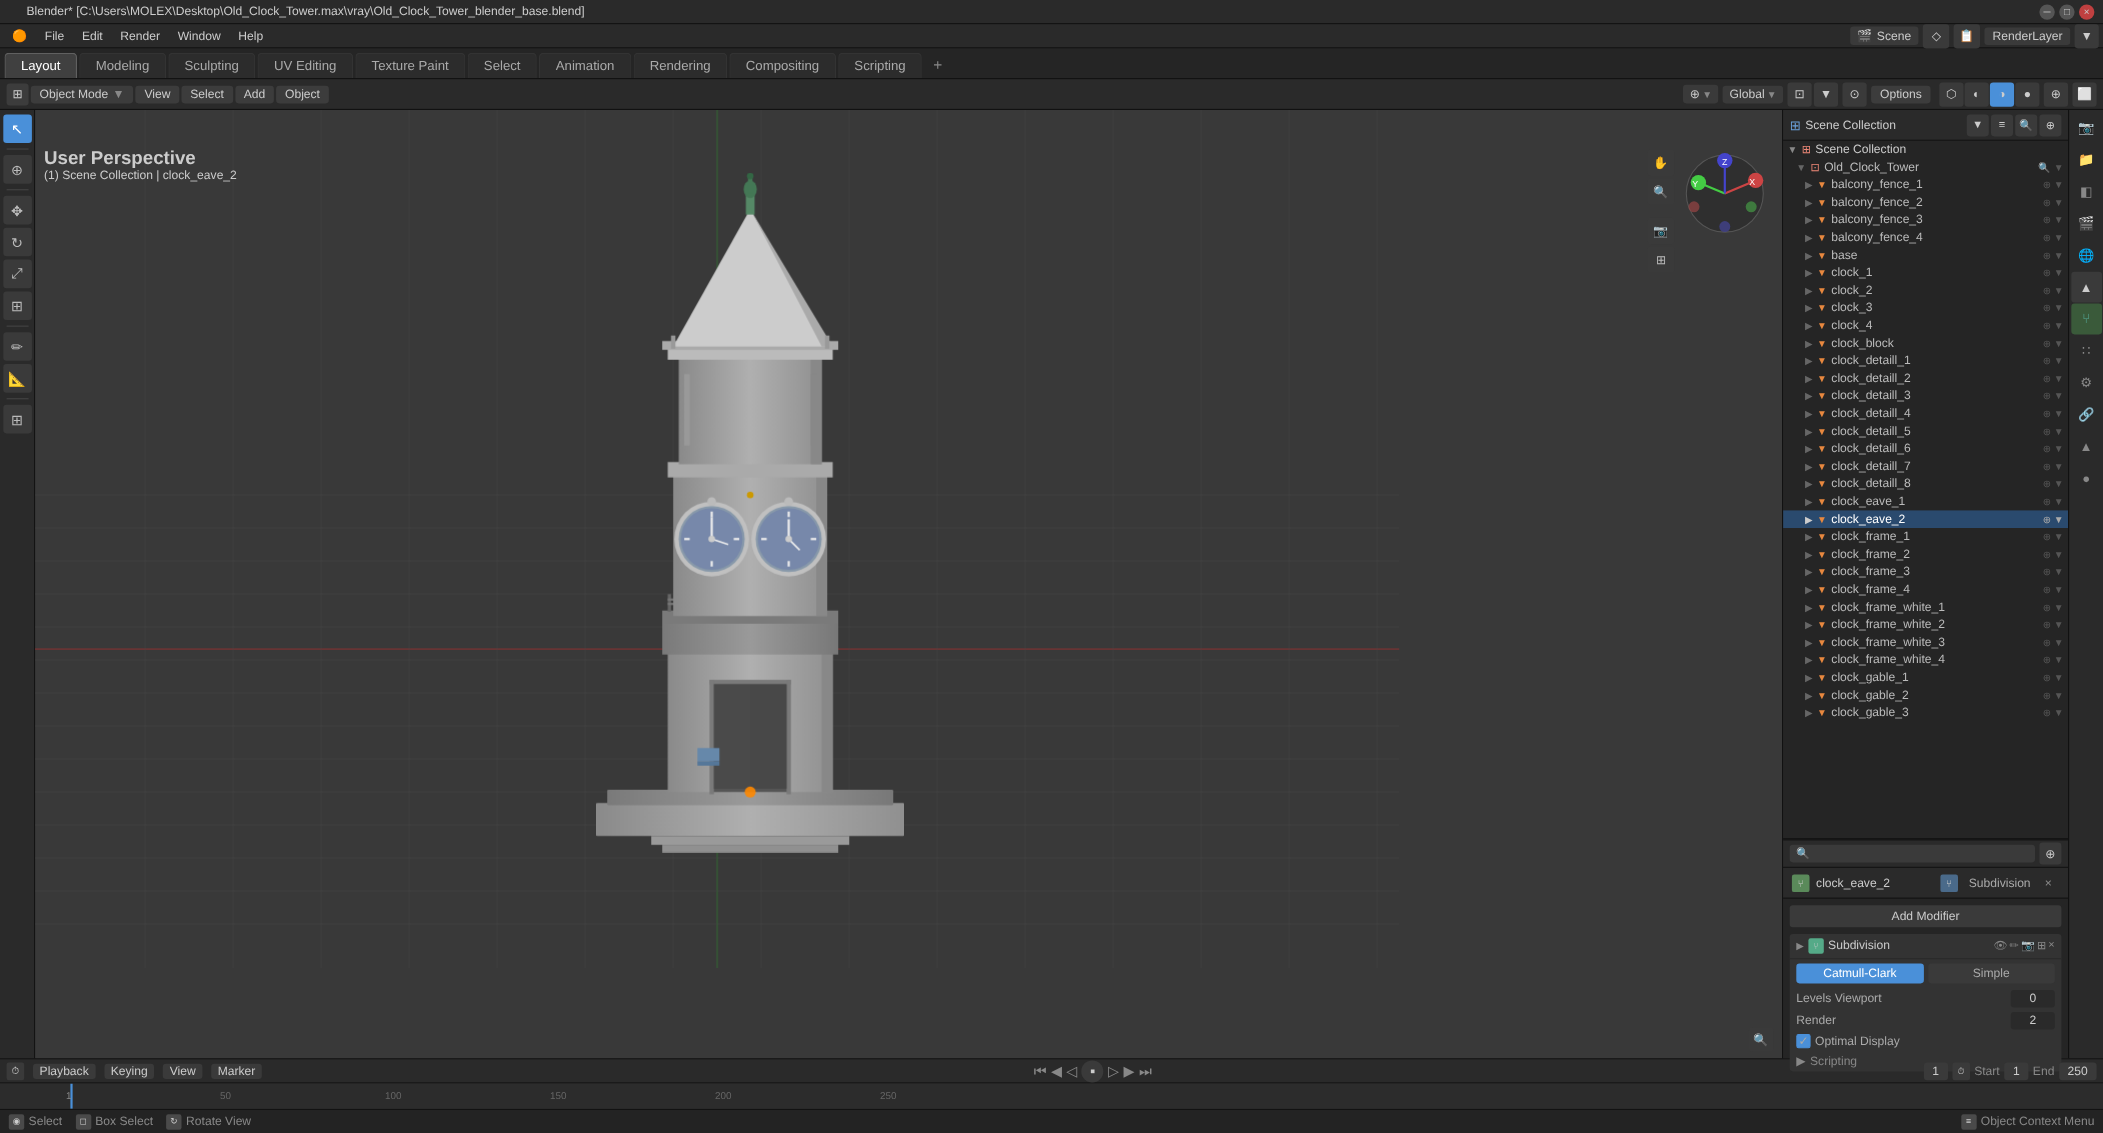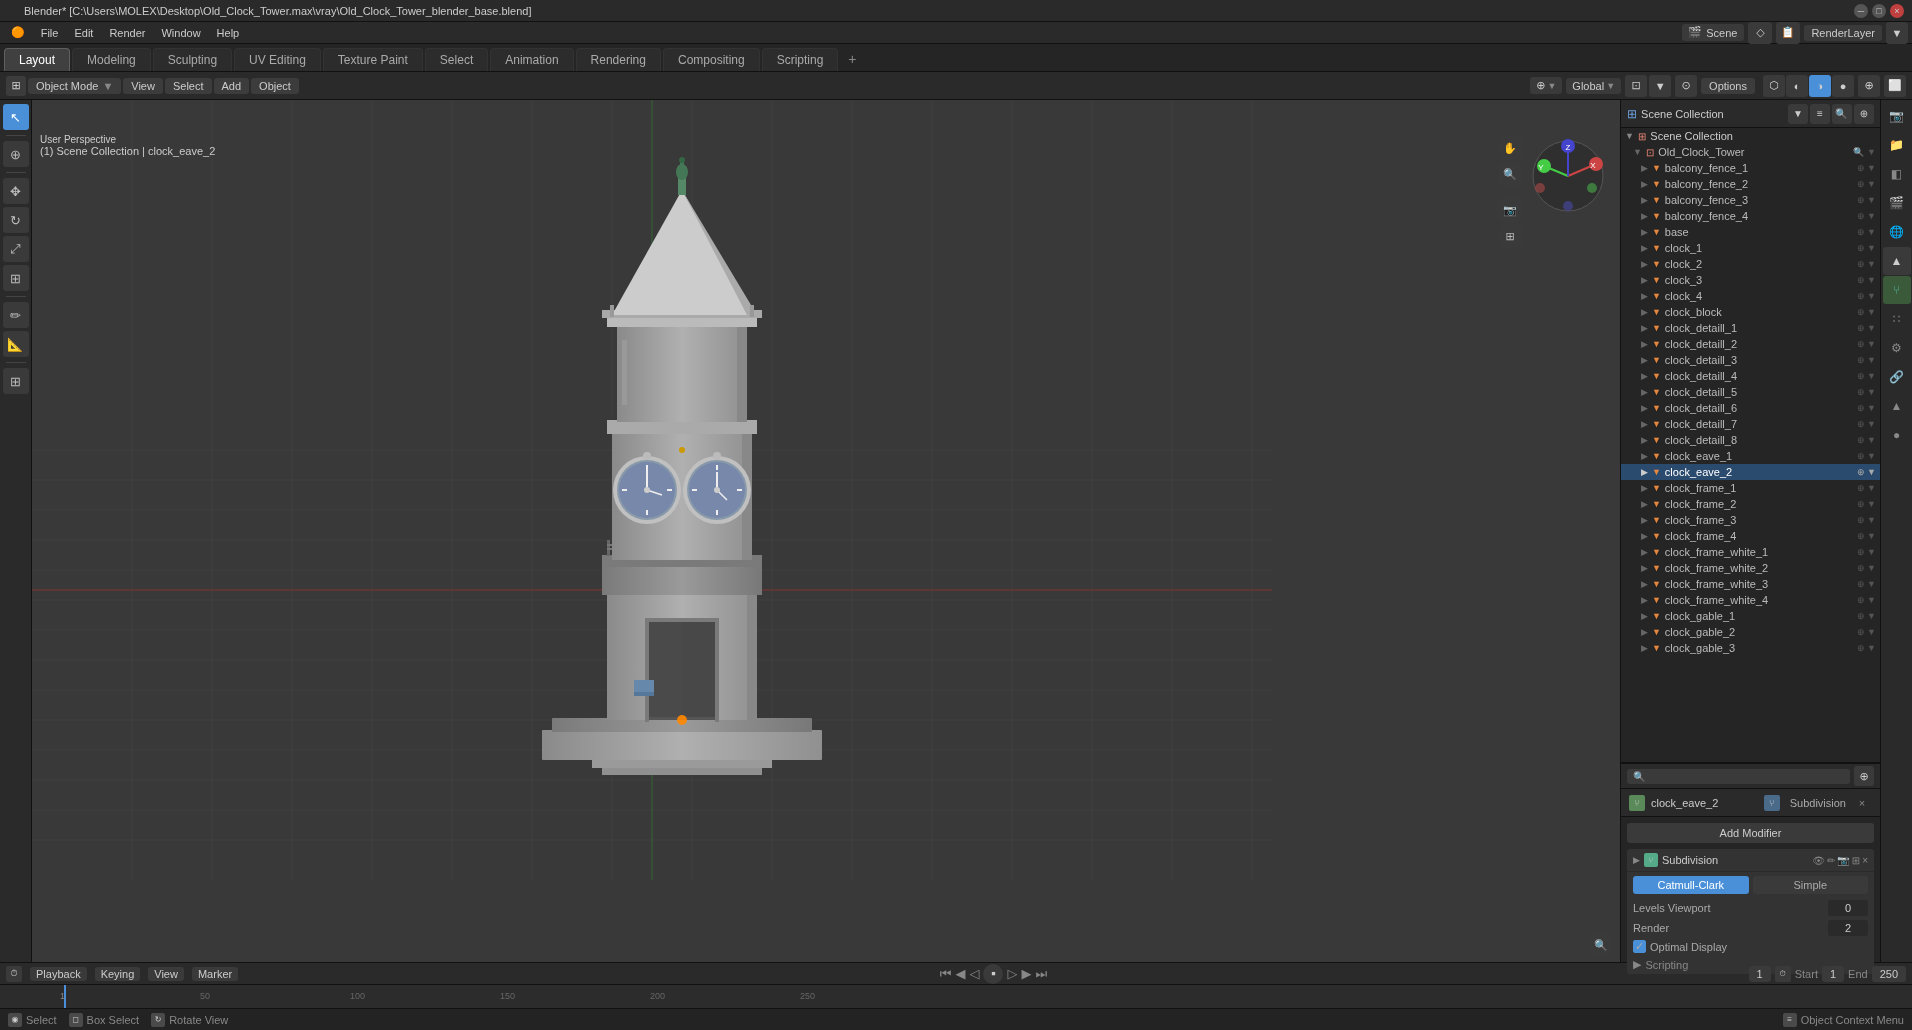--- a/index.html
+++ b/index.html
@@ -679,21 +679,21 @@
         <circle cx="130" cy="0" r="3" fill="#336644"></circle>
 
         <rect x="70" y="180" width="5" height="65" fill="#999"></rect>
         <rect x="185" y="180" width="5" height="65" fill="#888"></rect>
 
         <circle cx="130" cy="560" r="5" fill="#ff8800" opacity="0.9"></circle>
       </g>
     </svg>
 
     <div id="viewport-info">
-      <div style="font-size:10px;color:#ccc;">User Perspective</div>
+      <div style="font-size:17px;color:#ccc;font-weight:bold;">User Perspective</div>
       <div style="font-size:11px;color:#ccc;text-align:center;">(1) Scene Collection | clock_eave_2</div>
     </div>
 
     <div id="nav-gizmo">
       <svg width="80" height="80" xmlns="http://www.w3.org/2000/svg">
 
         <circle cx="40" cy="40" r="35" fill="#2a2a2a" fill-opacity="0.6" stroke="#555" stroke-width="1"></circle>
 
         <line x1="40" y1="40" x2="68" y2="28" stroke="#c44" stroke-width="2"></line>
         <circle cx="68" cy="28" r="7" fill="#c44"></circle>

